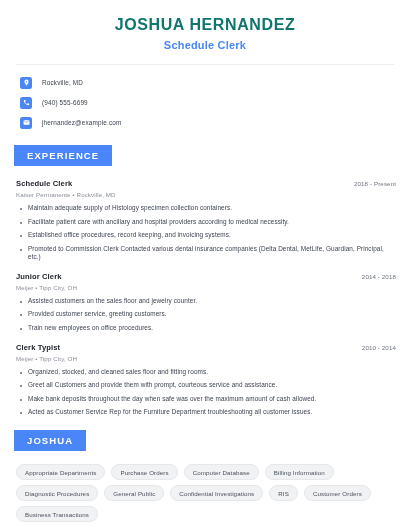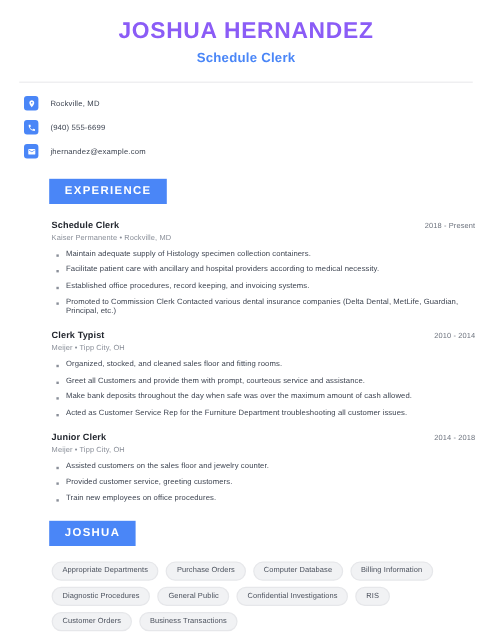--- a/index.html
+++ b/index.html
@@ -8,24 +8,24 @@
     height: 530px;
     background: #ffffff;
     font-family: "Liberation Sans", sans-serif;
     overflow: hidden;
   }
   .page { width: 410px; height: 530px; position: relative; background: #fff; }
 
   
   .header { padding: 16px 20px 0; text-align: center; }
   .name {
-    font-size: 19px;
+    font-size: 16px;
     font-weight: bold;
     letter-spacing: 0.6px;
-    color: #8b5cf6;
+    color: #0f766e;
     line-height: 1.15;
   }
   .job-title {
     margin-top: 5px;
     font-size: 11px;
     font-weight: bold;
     color: #4a86f7;
     letter-spacing: 0.2px;
   }
   .divider {
@@ -51,21 +51,21 @@
   }
   .cicon svg { display: block; }
   .contact-text {
     font-size: 6.4px;
     color: #3c4350;
     letter-spacing: 0.15px;
     white-space: nowrap;
   }
 
   
-  .section { margin-top: 14px; margin-left: 27px; }
+  .section { margin-top: 14px; }
   .badge {
     display: inline-block;
     background: #4a86f7;
     color: #ffffff;
     font-size: 9.5px;
     font-weight: bold;
     letter-spacing: 1.1px;
     padding: 5px 13px 5px 13px;
     margin-left: 14px;
   }
@@ -204,62 +204,62 @@
           </div>
           <div class="bullet">
             <span class="bdot"></span>
             <span class="btext">Promoted to Commission Clerk Contacted various dental insurance companies (Delta Dental, MetLife, Guardian, Principal, etc.)</span>
           </div>
         </div>
       </div>
 
       <div class="job">
         <div class="job-head">
+          <span class="job-role">Junior Clerk</span>
+          <span class="job-dates">2014 - 2018</span>
+        </div>
+        <div class="job-company">Meijer • Tipp City, OH</div>
+        <div class="bullets">
+          <div class="bullet">
+            <span class="bdot"></span>
+            <span class="btext">Assisted customers on the sales floor and jewelry counter.</span>
+          </div>
+          <div class="bullet">
+            <span class="bdot"></span>
+            <span class="btext">Provided customer service, greeting customers.</span>
+          </div>
+          <div class="bullet">
+            <span class="bdot"></span>
+            <span class="btext">Train new employees on office procedures.</span>
+          </div>
+        </div>
+      </div>
+
+      <div class="job">
+        <div class="job-head">
           <span class="job-role">Clerk Typist</span>
           <span class="job-dates">2010 - 2014</span>
         </div>
         <div class="job-company">Meijer • Tipp City, OH</div>
         <div class="bullets">
           <div class="bullet">
             <span class="bdot"></span>
             <span class="btext">Organized, stocked, and cleaned sales floor and fitting rooms.</span>
           </div>
           <div class="bullet">
             <span class="bdot"></span>
             <span class="btext">Greet all Customers and provide them with prompt, courteous service and assistance.</span>
           </div>
           <div class="bullet">
             <span class="bdot"></span>
             <span class="btext">Make bank deposits throughout the day when safe was over the maximum amount of cash allowed.</span>
           </div>
           <div class="bullet">
             <span class="bdot"></span>
             <span class="btext">Acted as Customer Service Rep for the Furniture Department troubleshooting all customer issues.</span>
-          </div>
-        </div>
-      </div>
-
-      <div class="job">
-        <div class="job-head">
-          <span class="job-role">Junior Clerk</span>
-          <span class="job-dates">2014 - 2018</span>
-        </div>
-        <div class="job-company">Meijer • Tipp City, OH</div>
-        <div class="bullets">
-          <div class="bullet">
-            <span class="bdot"></span>
-            <span class="btext">Assisted customers on the sales floor and jewelry counter.</span>
-          </div>
-          <div class="bullet">
-            <span class="bdot"></span>
-            <span class="btext">Provided customer service, greeting customers.</span>
-          </div>
-          <div class="bullet">
-            <span class="bdot"></span>
-            <span class="btext">Train new employees on office procedures.</span>
           </div>
         </div>
       </div>
 
     </div>
   </div>
 
   <div class="section">
     <div class="badge">JOSHUA</div>
     <div class="skills-wrap">

